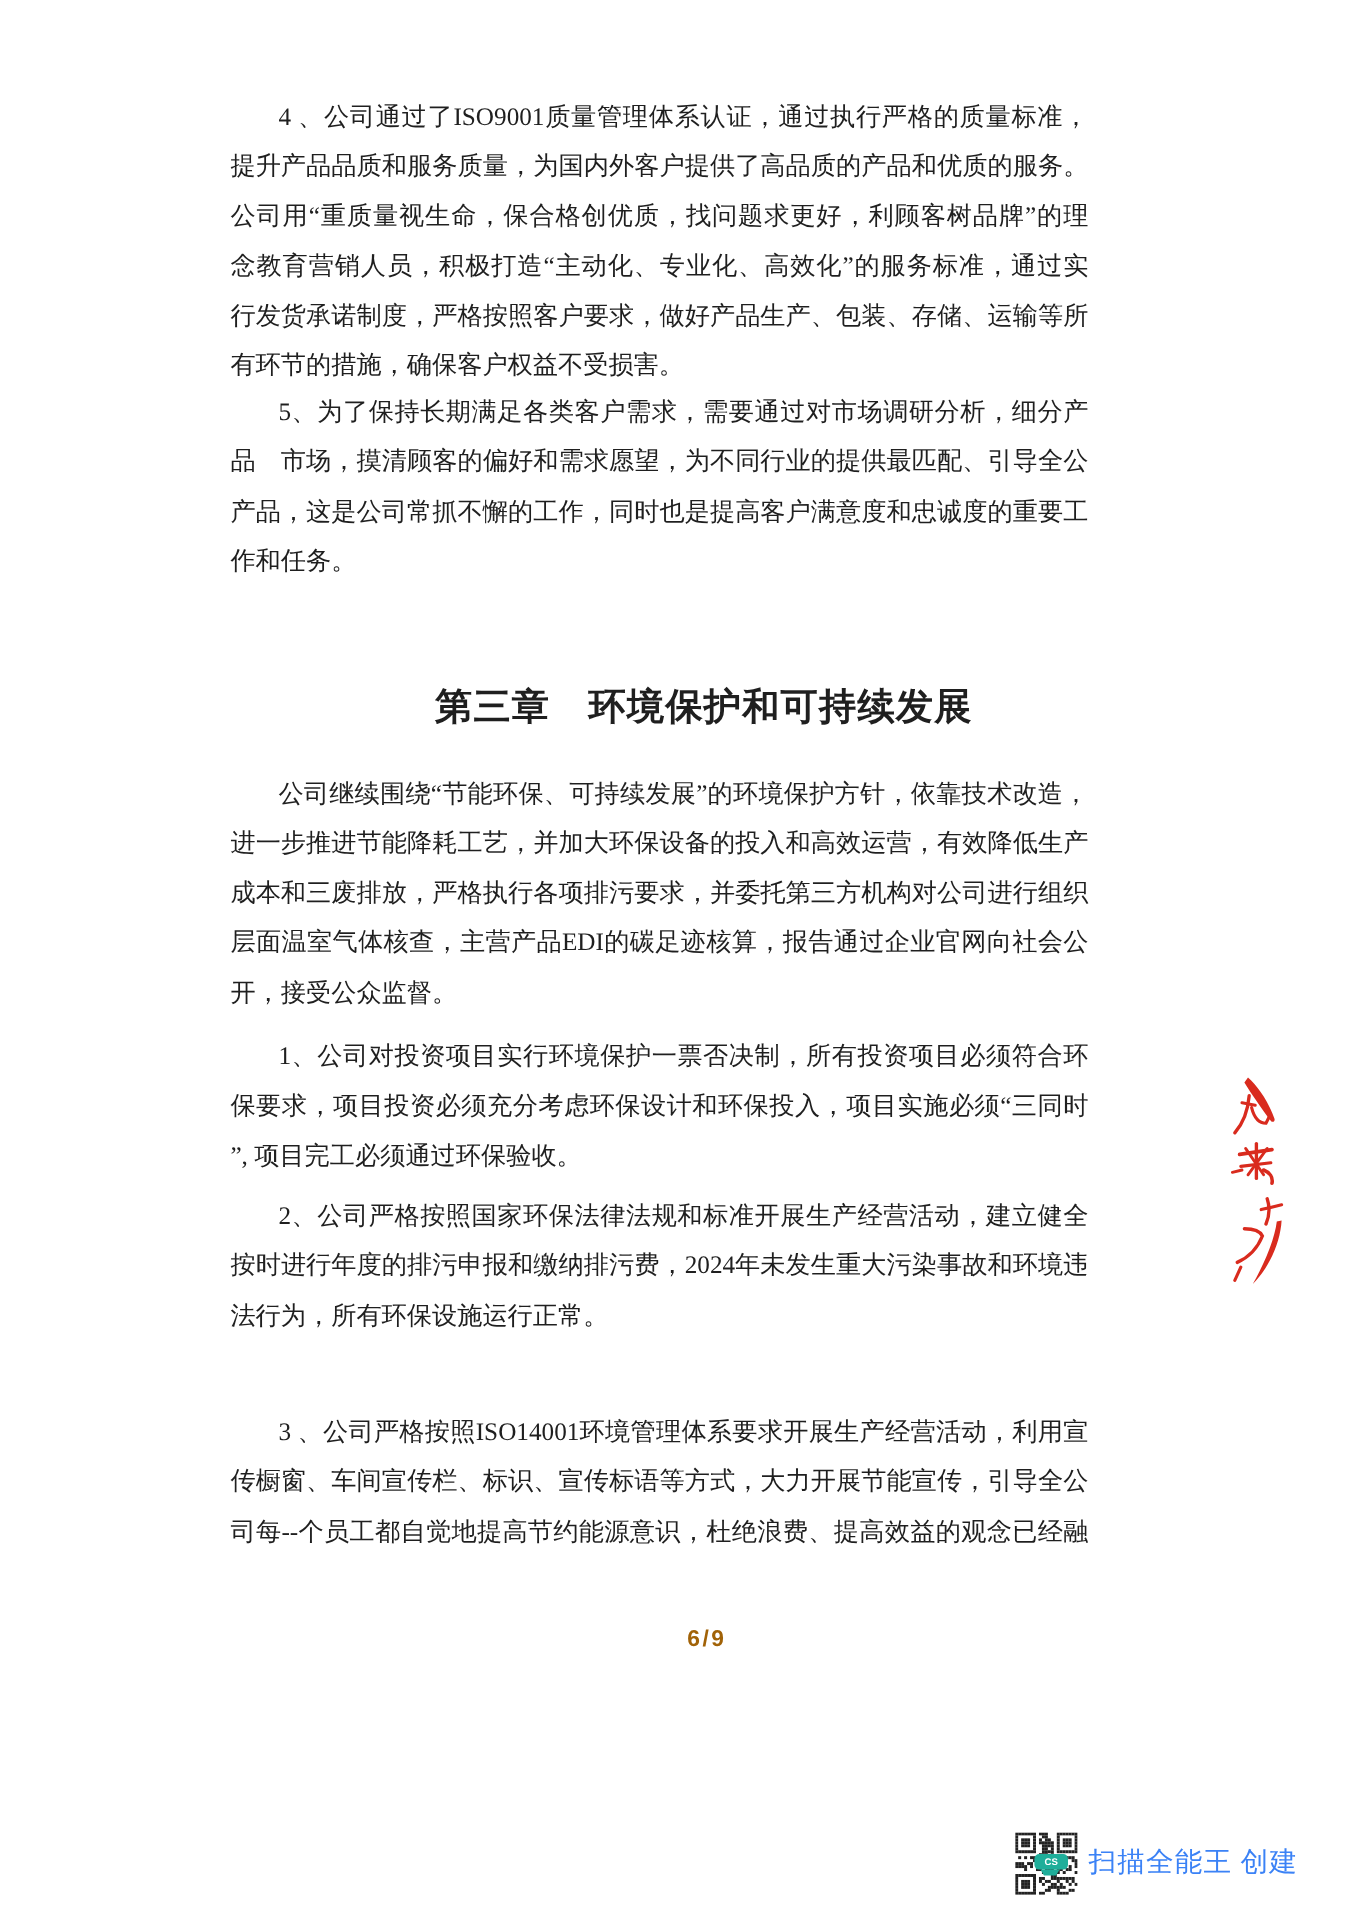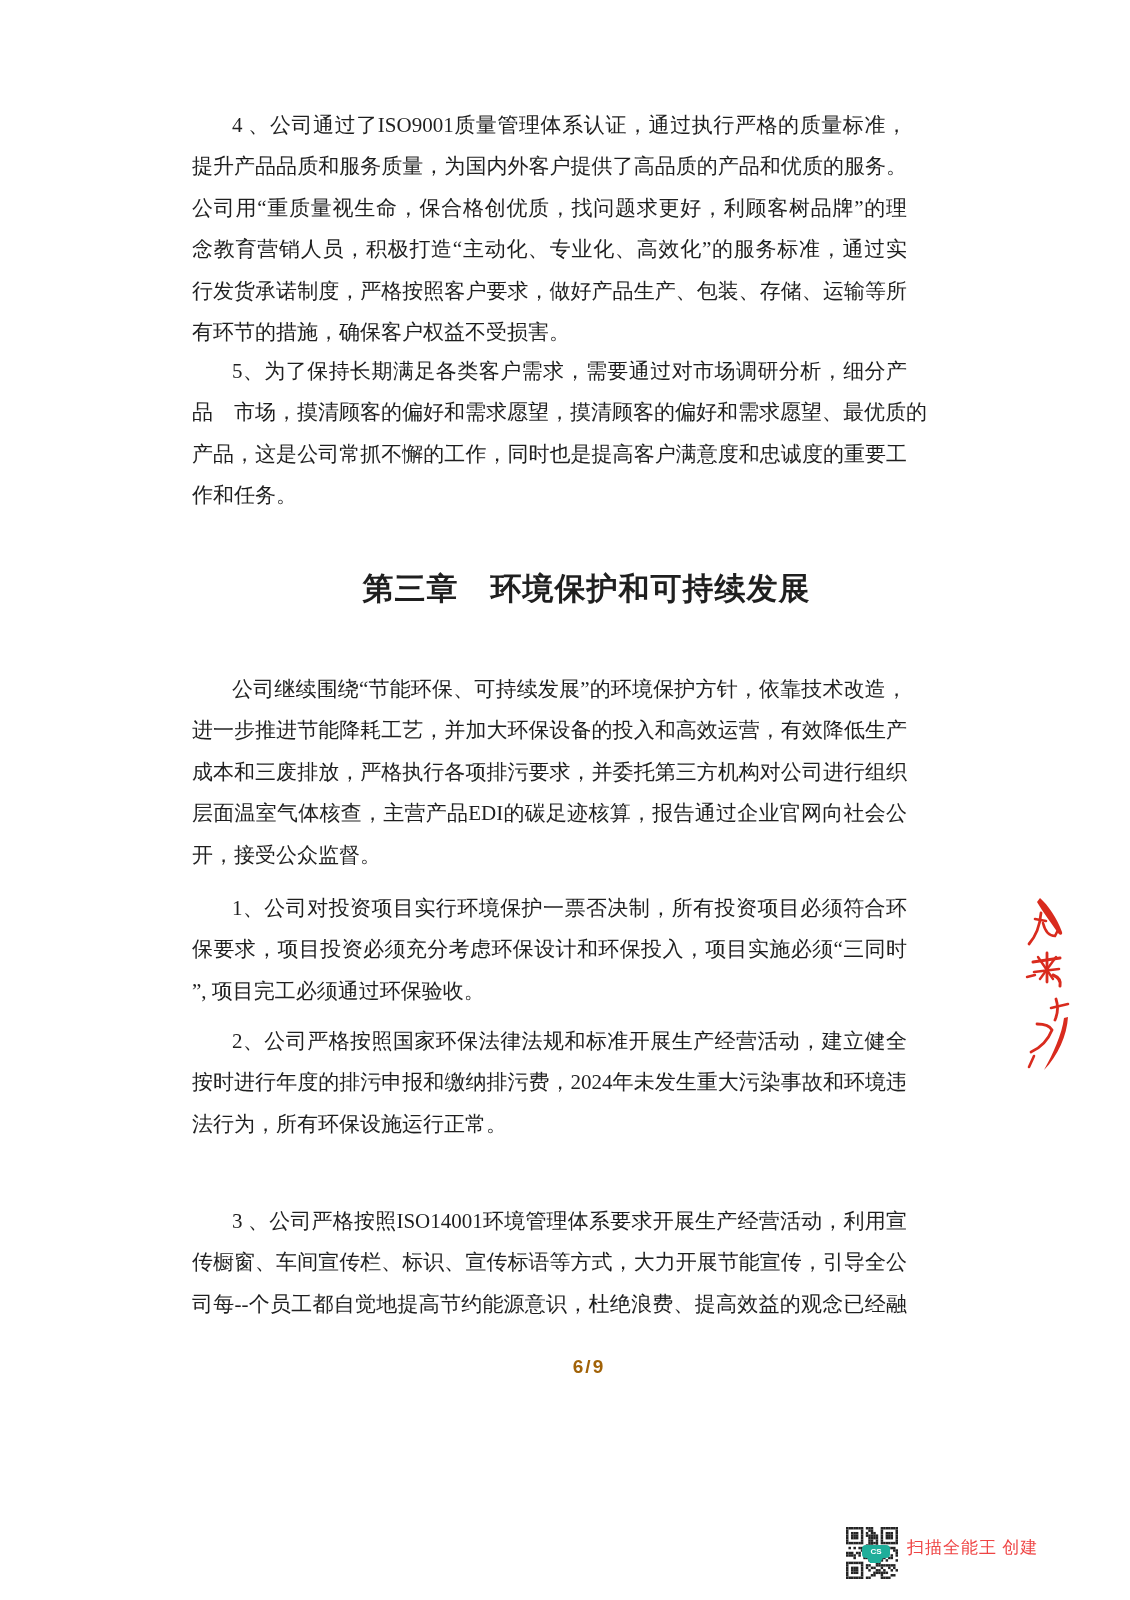--- a/index.html
+++ b/index.html
@@ -10,21 +10,20 @@
     overflow:hidden;
     font-family:"Liberation Serif","DejaVu Serif",serif;
     color:#1f1f1f;
   }
   .para{
     position:absolute;
     left:192px;
     width:715px;
     font-size:21px;
     line-height:41.4px;
-    margin-top:28px;
   }
   .line{
     text-align:justify;
     text-align-last:justify;
     white-space:nowrap;
   }
   .line.indent{padding-left:40px;}
   .line.short{text-align:center;text-align-last:left;}
   .heading{
     position:absolute;
@@ -45,23 +44,23 @@
     font-family:"Liberation Sans","DejaVu Sans",sans-serif;
     font-size:19px;
     font-weight:bold;
     letter-spacing:2px;
     color:#a16207;
     padding-left:30px;
   }
   #footer-brand{
     position:absolute;
     top:1536px;left:907px;
-    font-size:17px;
+    font-size:23px;
     letter-spacing:1px;
-    color:#ef4444;
+    color:#3b82f6;
   }
   #qr{
     position:absolute;
     top:1527px;left:846px;
     width:52px;height:52px;
   }
   #qr-badge{
     position:absolute;
     top:18px;left:16px;
     width:28px;height:13px;
@@ -94,21 +93,21 @@
       <div class="para" style="top: 77px;">
         <div class="line indent">4 、公司通过了ISO9001质量管理体系认证，通过执行严格的质量标准，</div>
         <div class="line">提升产品品质和服务质量，为国内外客户提供了高品质的产品和优质的服务。</div>
         <div class="line">公司用“重质量视生命，保合格创优质，找问题求更好，利顾客树品牌”的理</div>
         <div class="line">念教育营销人员，积极打造“主动化、专业化、高效化”的服务标准，通过实</div>
         <div class="line">行发货承诺制度，严格按照客户要求，做好产品生产、包装、存储、运输等所</div>
         <div class="line short">有环节的措施，确保客户权益不受损害。</div>
       </div>
       <div class="para" style="top: 323px;">
         <div class="line indent">5、为了保持长期满足各类客户需求，需要通过对市场调研分析，细分产</div>
-        <div class="line">品　市场，摸清顾客的偏好和需求愿望，摸清顾客的偏好和需求愿望、最优质的</div>
+        <div class="line">品　市场，摸清顾客的偏好和需求愿望，为不同行业的提供最匹配、引导全公</div>
         <div class="line">产品，这是公司常抓不懈的工作，同时也是提高客户满意度和忠诚度的重要工</div>
         <div class="line short">作和任务。</div>
       </div>
       <div class="heading" style="top: 569px;">第三章　环境保护和可持续发展</div>
       <div class="para" style="top: 641px;">
         <div class="line indent">公司继续围绕“节能环保、可持续发展”的环境保护方针，依靠技术改造，</div>
         <div class="line">进一步推进节能降耗工艺，并加大环保设备的投入和高效运营，有效降低生产</div>
         <div class="line">成本和三废排放，严格执行各项排污要求，并委托第三方机构对公司进行组织</div>
         <div class="line">层面温室气体核查，主营产品EDI的碳足迹核算，报告通过企业官网向社会公</div>
         <div class="line short">开，接受公众监督。</div>

